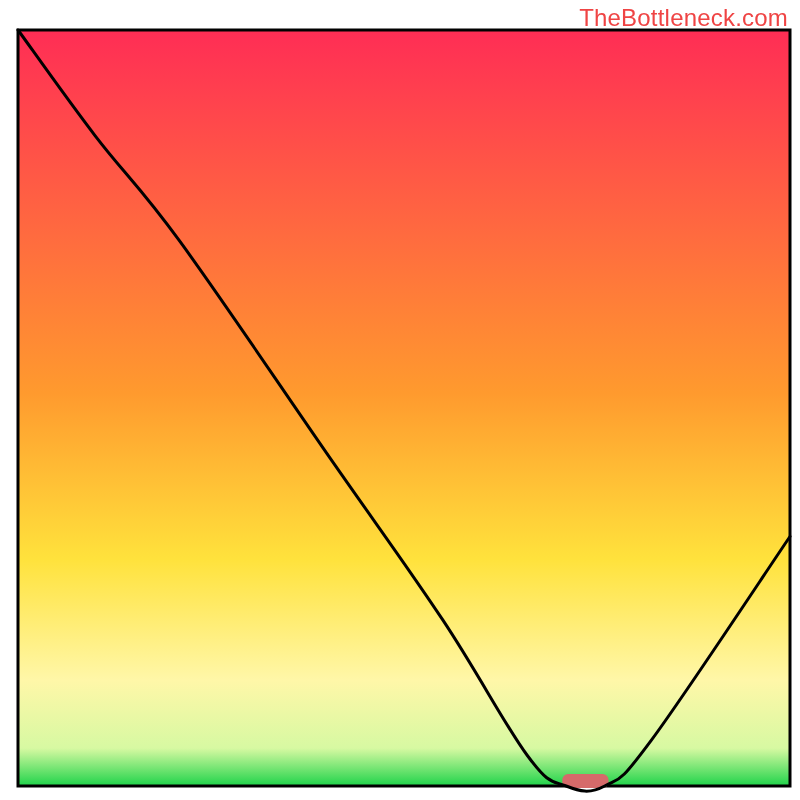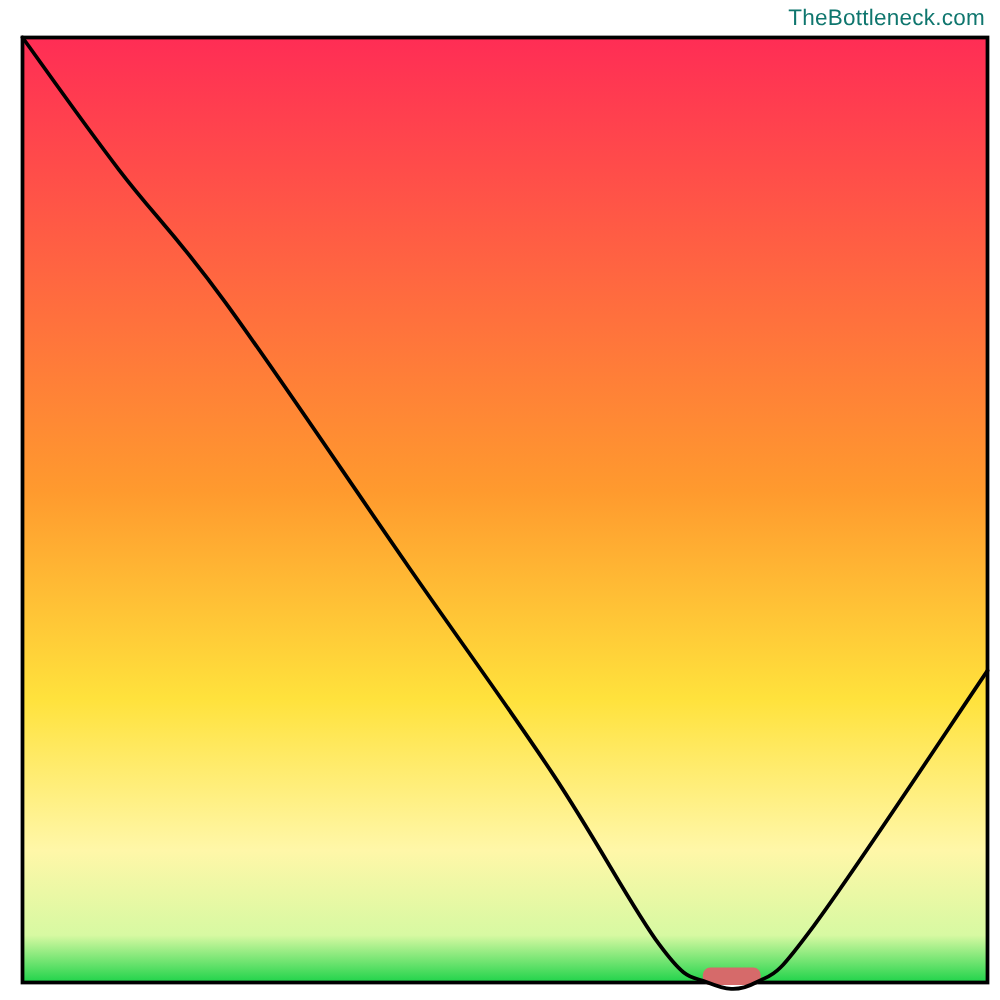--- a/index.html
+++ b/index.html
@@ -8,22 +8,22 @@
     width: 800px;
     height: 800px;
     position: relative;
     font-family: Arial, Helvetica, sans-serif;
     background: #ffffff;
   }
   .watermark {
     position: absolute;
     top: 4px;
     right: 12px;
-    color: #0f766e;
-    font-size: 18px;
+    color: #ef4444;
+    font-size: 24px;
     font-weight: 500;
     letter-spacing: 0.2px;
     z-index: 3;
   }
   svg.chart {
     position: absolute;
     top: 0;
     left: 0;
     width: 800px;
     height: 800px;

